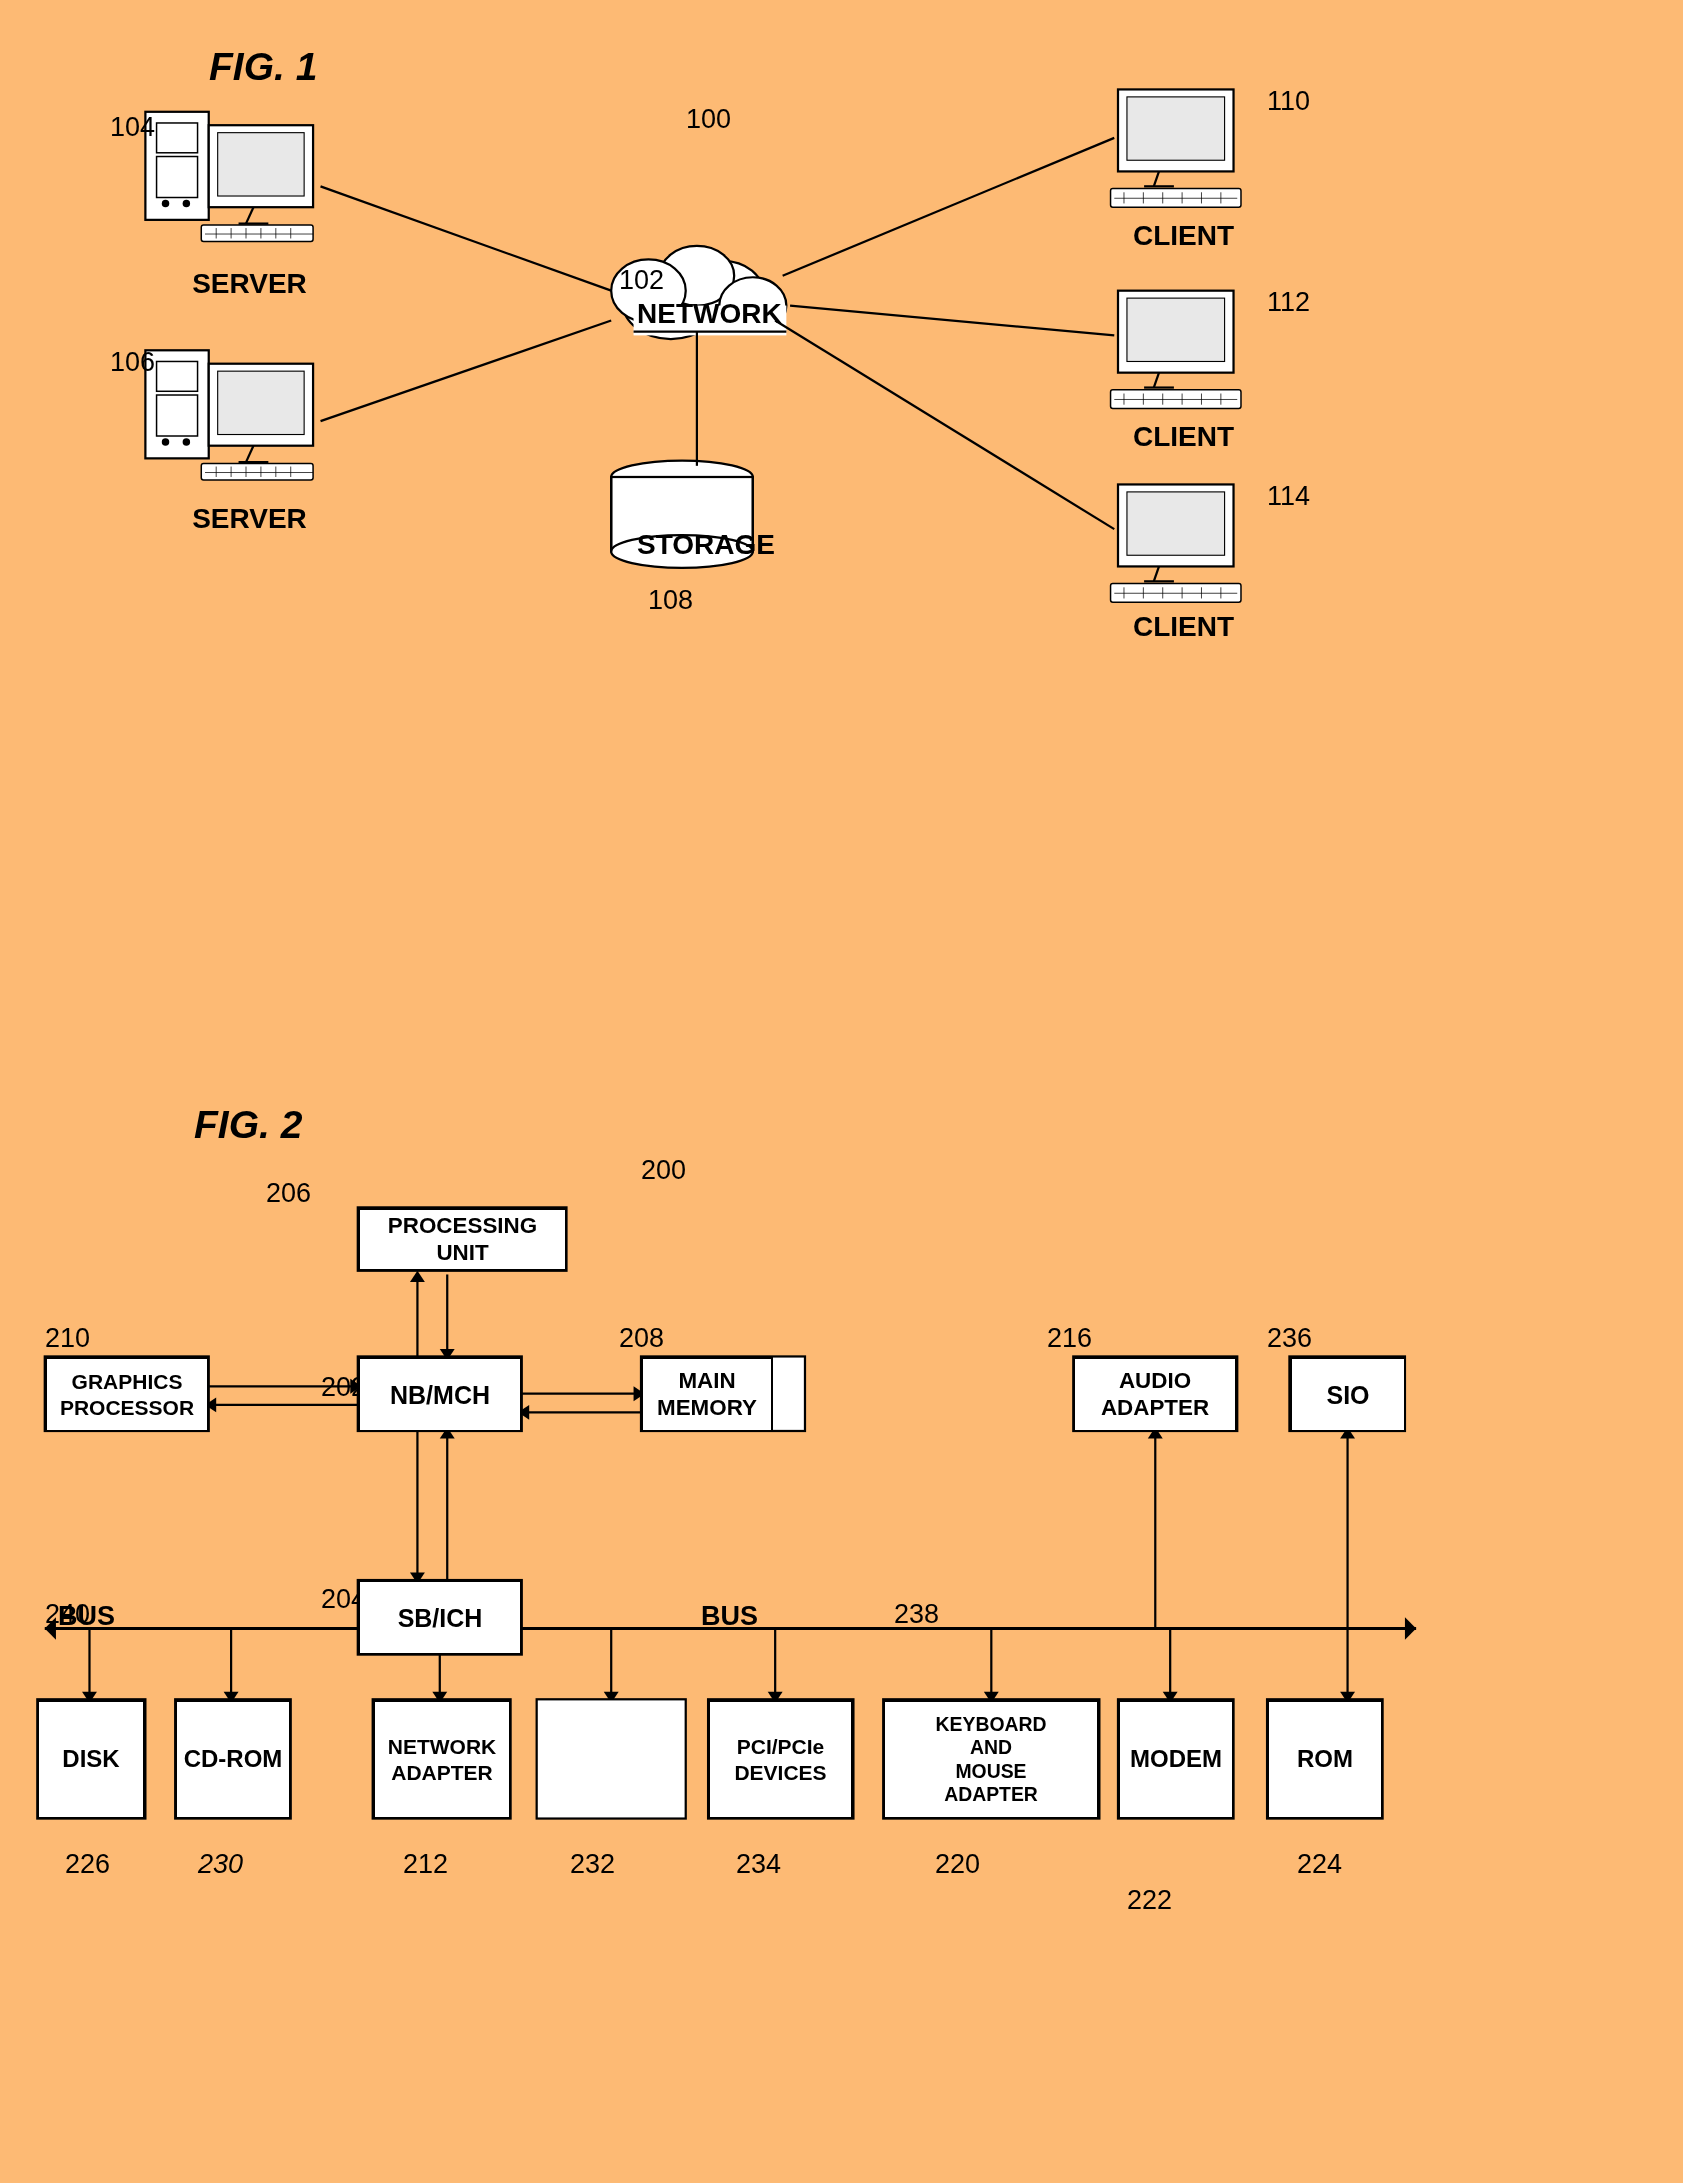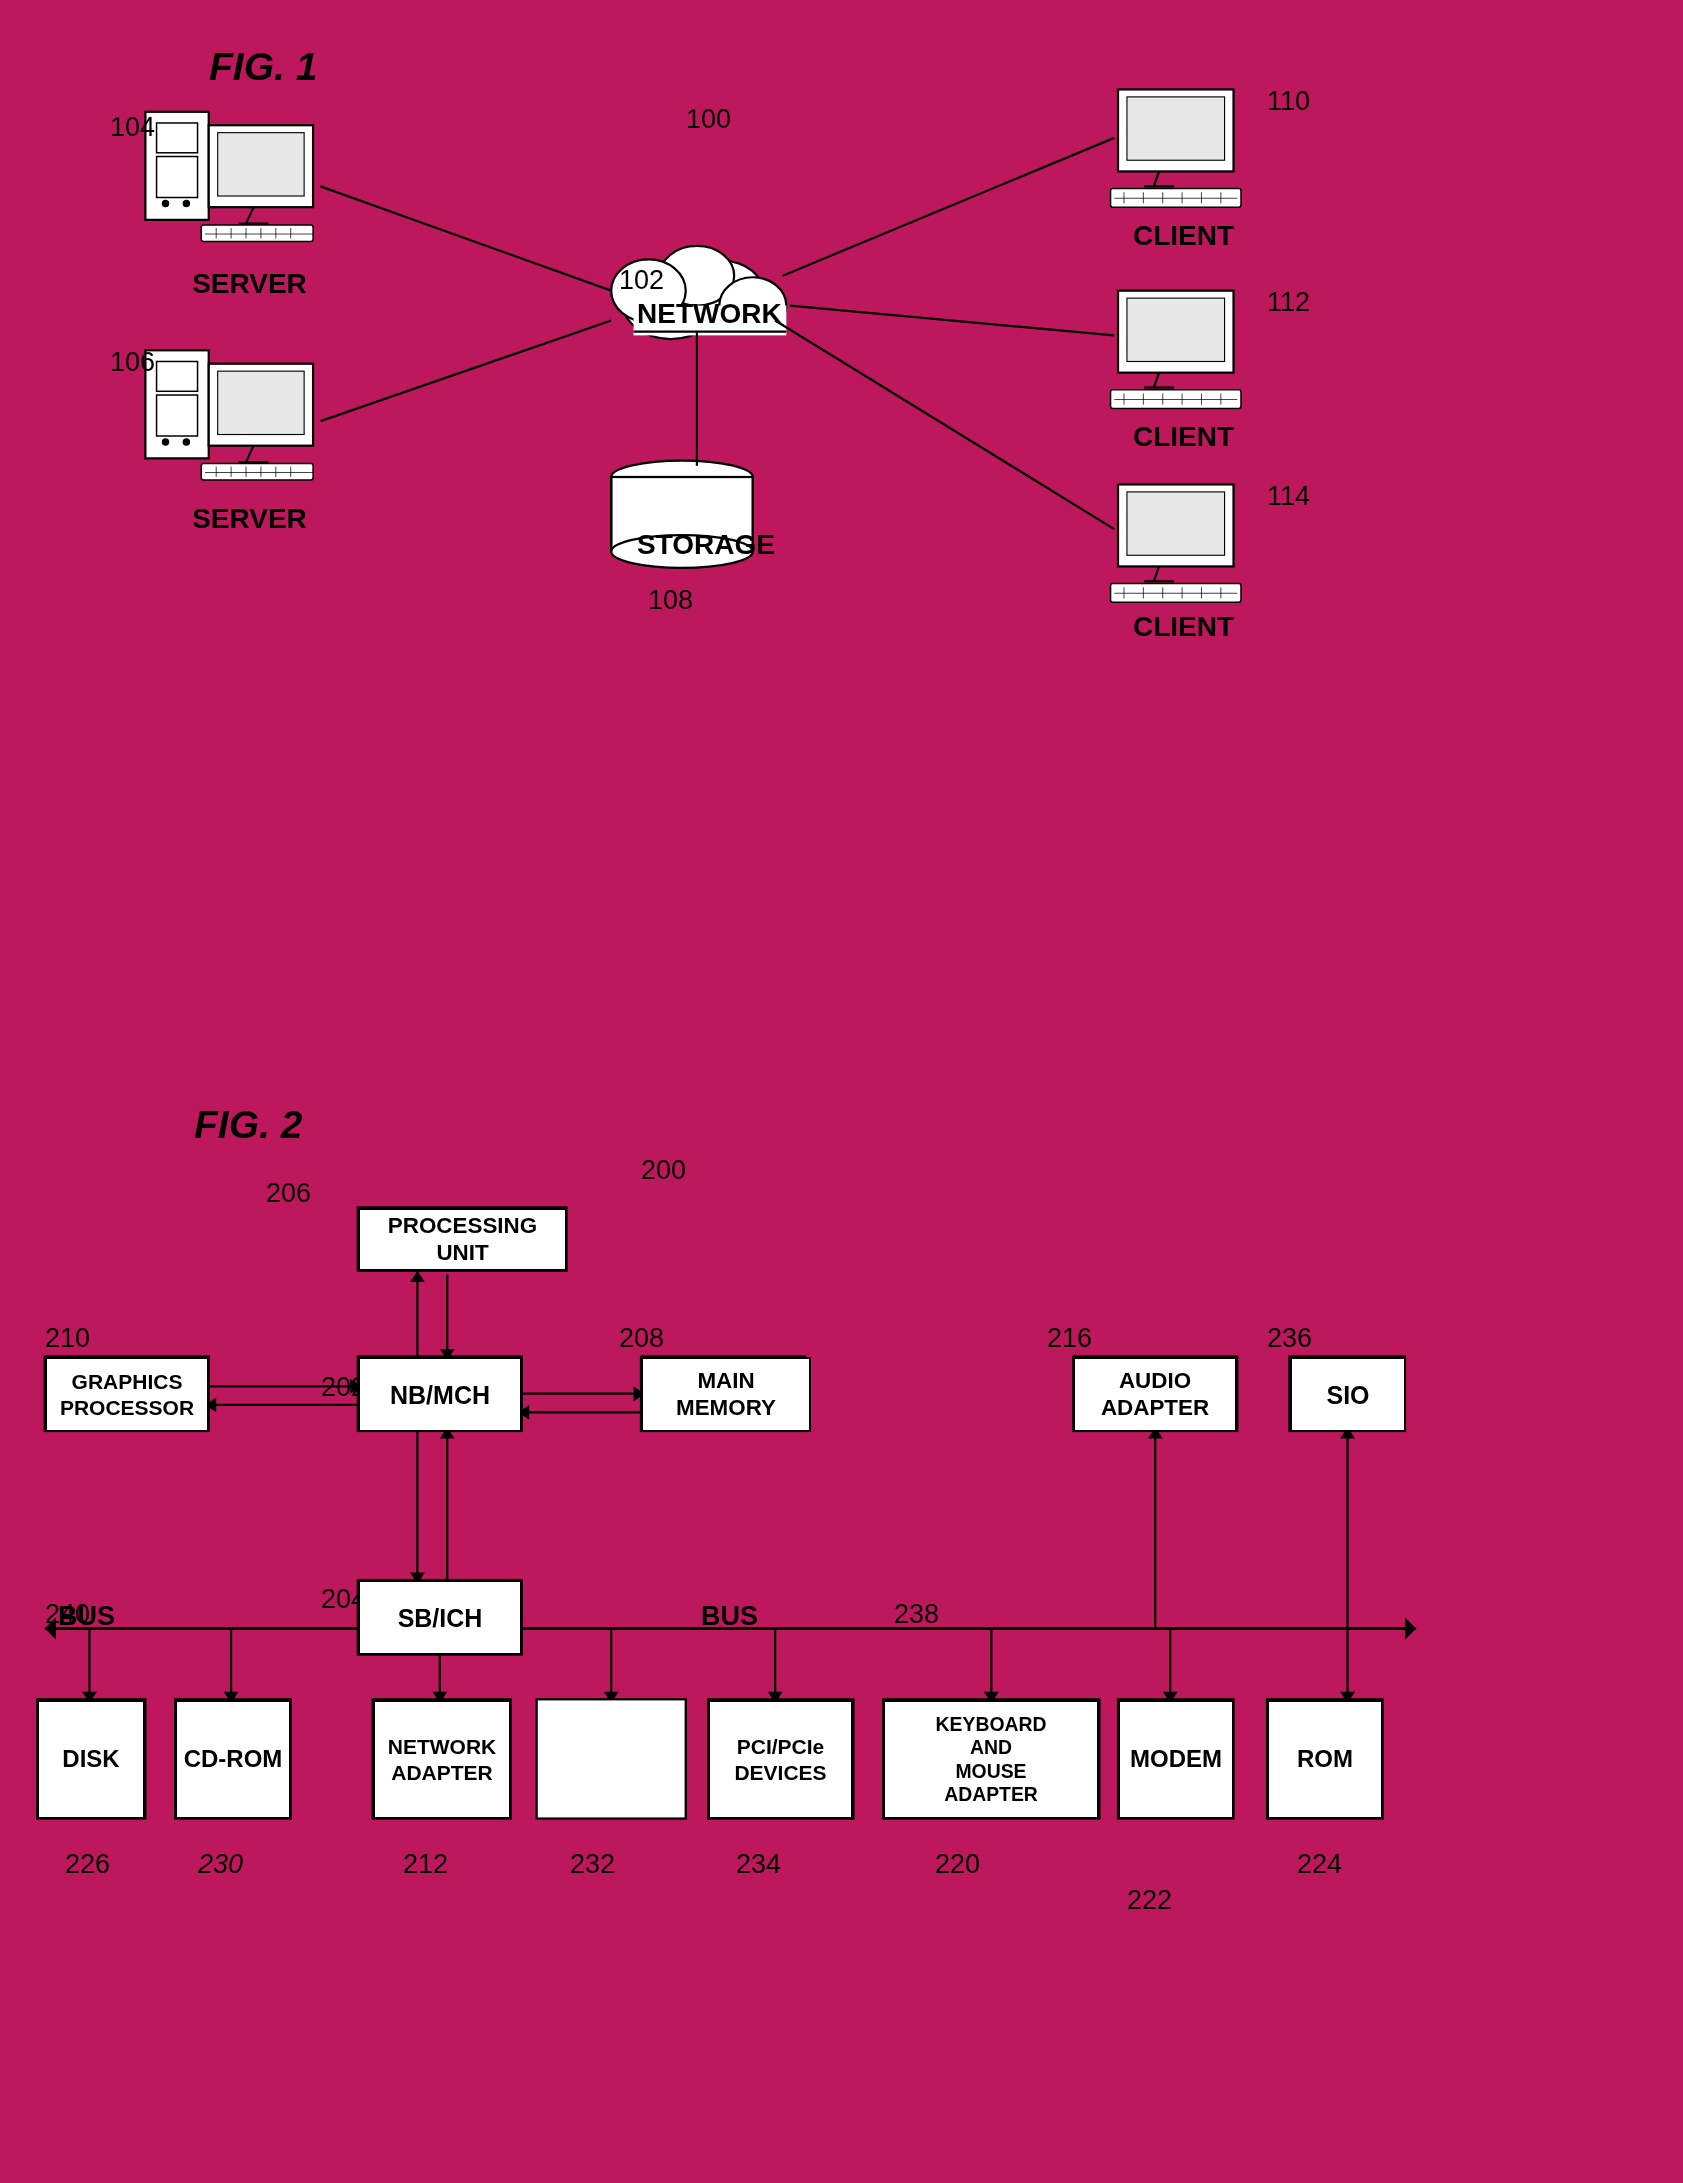--- a/index.html
+++ b/index.html
@@ -7,21 +7,21 @@
       background: #fff;
       font-family: Arial, sans-serif;
       width: 1683px;
       min-height: 2183px;
       position: relative;
       overflow: hidden;
     }
     .page {
       width: 1683px;
       min-height: 2183px;
-      background: #be185d;
+      background: #fdba74;
       position: relative;
       padding-left: 32px;
     }
     
     .fig1-title {
       position: absolute;
       top: 45px;
       left: 209px;
       font-style: italic;
       font-size: 39px;
@@ -333,21 +333,21 @@
   <div class="ref" style="top:1323px; left:1267px;">236</div>
   <div class="ref" style="top:1599px; left:894px;">238</div>
   <div class="ref" style="top:1599px; left:45px;">240</div>
 
   <div class="box" style="top:1208px; left:358px; width:209px; height:63px; font-size:22.4px;">PROCESSING<br>UNIT</div>
 
   <div class="box" style="top:1357px; left:358px; width:164px; height:75px; font-size:25px;">NB/MCH</div>
 
   <div class="box" style="top:1580px; left:358px; width:164px; height:75px; font-size:25px;">SB/ICH</div>
 
-  <div class="box" style="top:1357px; left:641px; width:170px; height:75px; font-size:22.4px;">MAIN<br>MEMORY</div>
+  <div class="box" style="top:1357px; left:641px; width:132px; height:75px; font-size:22.4px;">MAIN<br>MEMORY</div>
 
   <div class="box" style="top:1357px; left:45px; width:164px; height:75px; font-size:21px;">GRAPHICS<br>PROCESSOR</div>
 
   <div class="box" style="top:1357px; left:1073px; width:164px; height:75px; font-size:22.4px;">AUDIO<br>ADAPTER</div>
 
   <div class="box" style="top:1357px; left:1290px; width:116px; height:75px; font-size:25px;">SIO</div>
 
   <div class="label" style="top:1601px; left:58px; font-size:27px;">BUS</div>
   <div class="label" style="top:1601px; left:701px; font-size:27px;">BUS</div>
 

